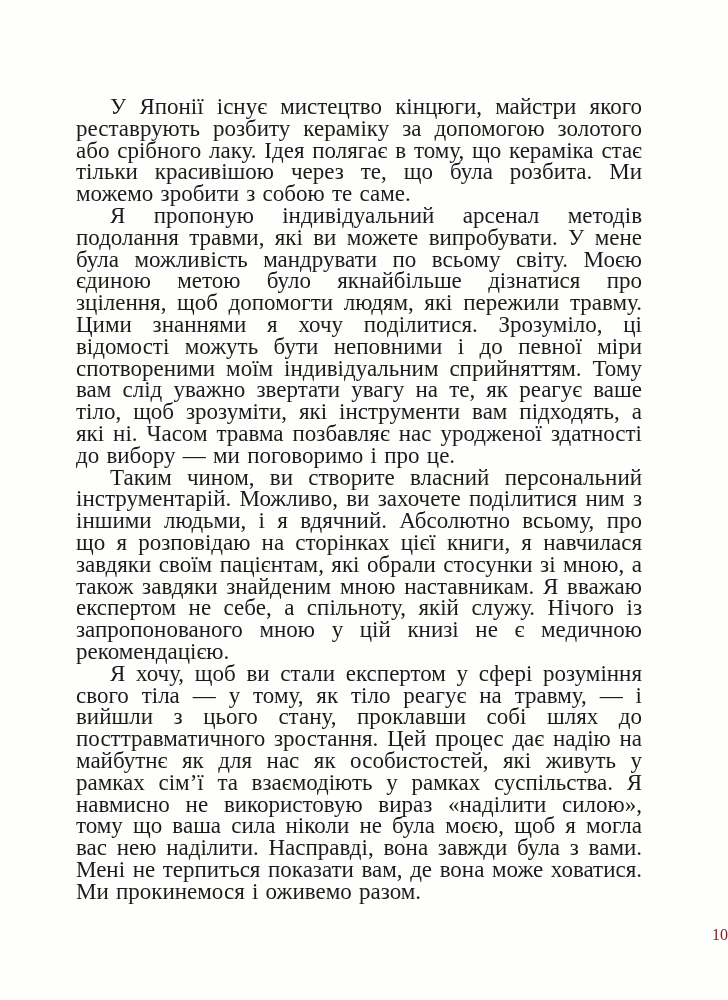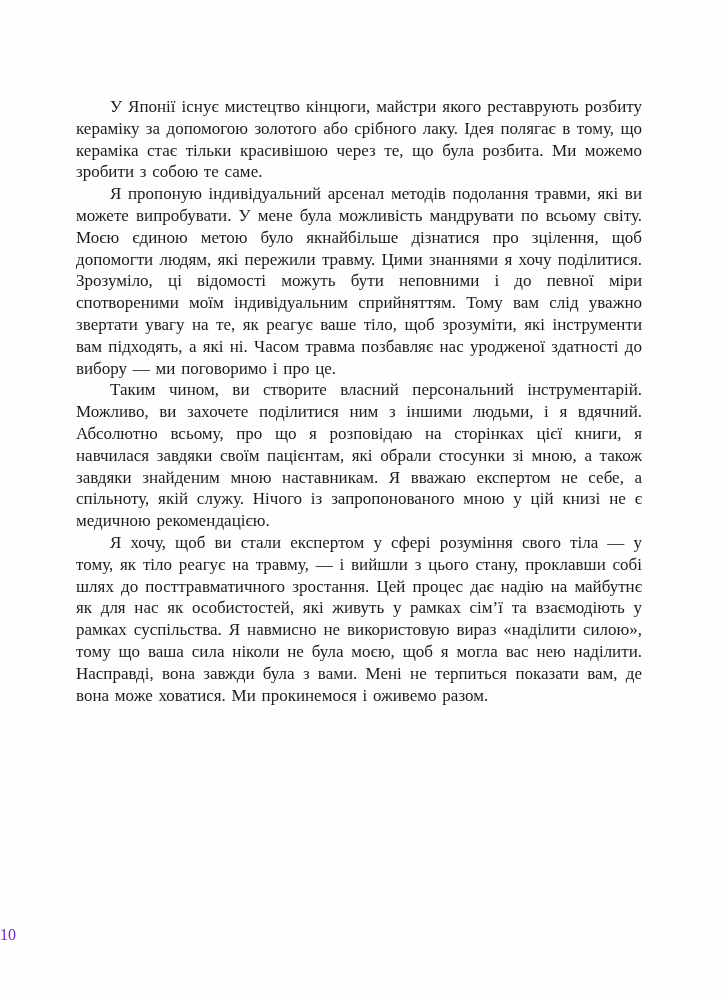--- a/index.html
+++ b/index.html
@@ -17,34 +17,34 @@
   .page {
     position: relative;
     box-sizing: border-box;
     width: 728px;
     height: 1000px;
     background: #fefefd;
     padding: 96px 86px 0 76px;
   }
   .text-block p {
     margin: 0;
-    font-size: 17px;
+    font-size: 23px;
     line-height: 21.8px;
     text-align: justify;
     text-indent: 34px;
     word-spacing: 1.5px;
   }
   .page-number {
     position: absolute;
     left: 0;
     right: 0;
     bottom: 56px;
-    text-align: left;
+    text-align: right;
     font-size: 16px;
-    color: #6d28d9;
+    color: #7f1d1d;
   }
 </style>
 </head>
 <body>
 
 <div class="page">
   <div class="text-block">
     <p>У Японії існує мистецтво кінцюги, майстри якого реставрують розбиту кераміку за допомогою золотого або срібного лаку. Ідея полягає в тому, що кераміка стає тільки красивішою через те, що була розбита. Ми можемо зробити з собою те саме.</p>
     <p>Я пропоную індивідуальний арсенал методів подолання травми, які ви можете випробувати. У мене була можливість мандрувати по всьому світу. Моєю єдиною метою було якнайбільше дізнатися про зцілення, щоб допомогти людям, які пережили травму. Цими знаннями я хочу поділитися. Зрозуміло, ці відомості можуть бути неповними і до певної міри спотвореними моїм індивідуальним сприйняттям. Тому вам слід уважно звертати увагу на те, як реагує ваше тіло, щоб зрозуміти, які інструменти вам підходять, а які ні. Часом травма позбавляє нас уродженої здатності до вибору — ми поговоримо і про це.</p>
     <p>Таким чином, ви створите власний персональний інструментарій. Можливо, ви захочете поділитися ним з іншими людьми, і я вдячний. Абсолютно всьому, про що я розповідаю на сторінках цієї книги, я навчилася завдяки своїм пацієнтам, які обрали стосунки зі мною, а також завдяки знайденим мною наставникам. Я вважаю експертом не себе, а спільноту, якій служу. Нічого із запропонованого мною у цій книзі не є медичною рекомендацією.</p>

